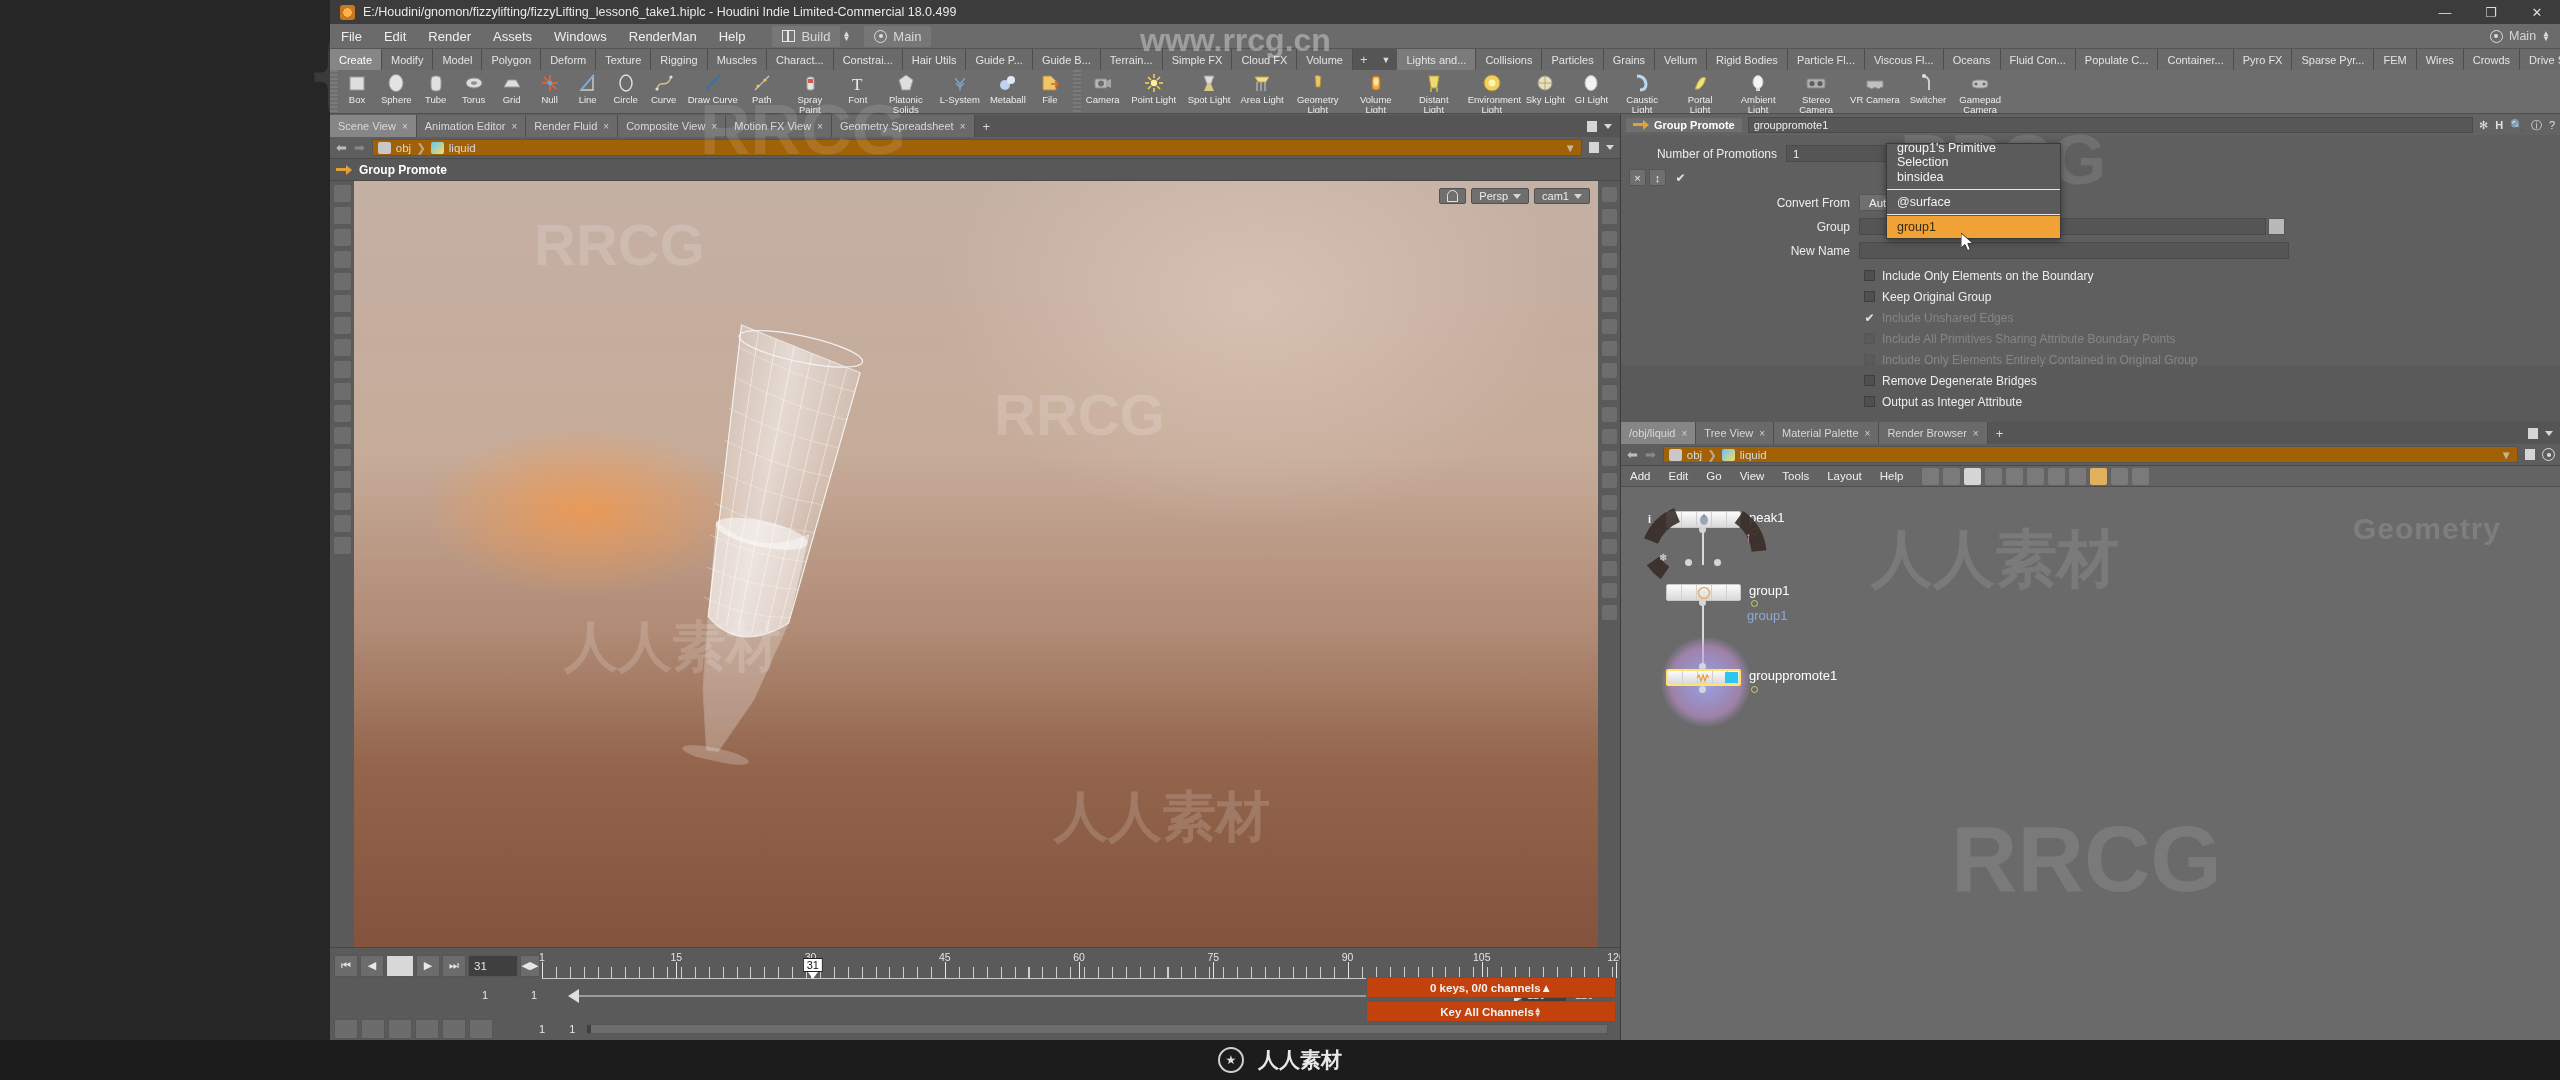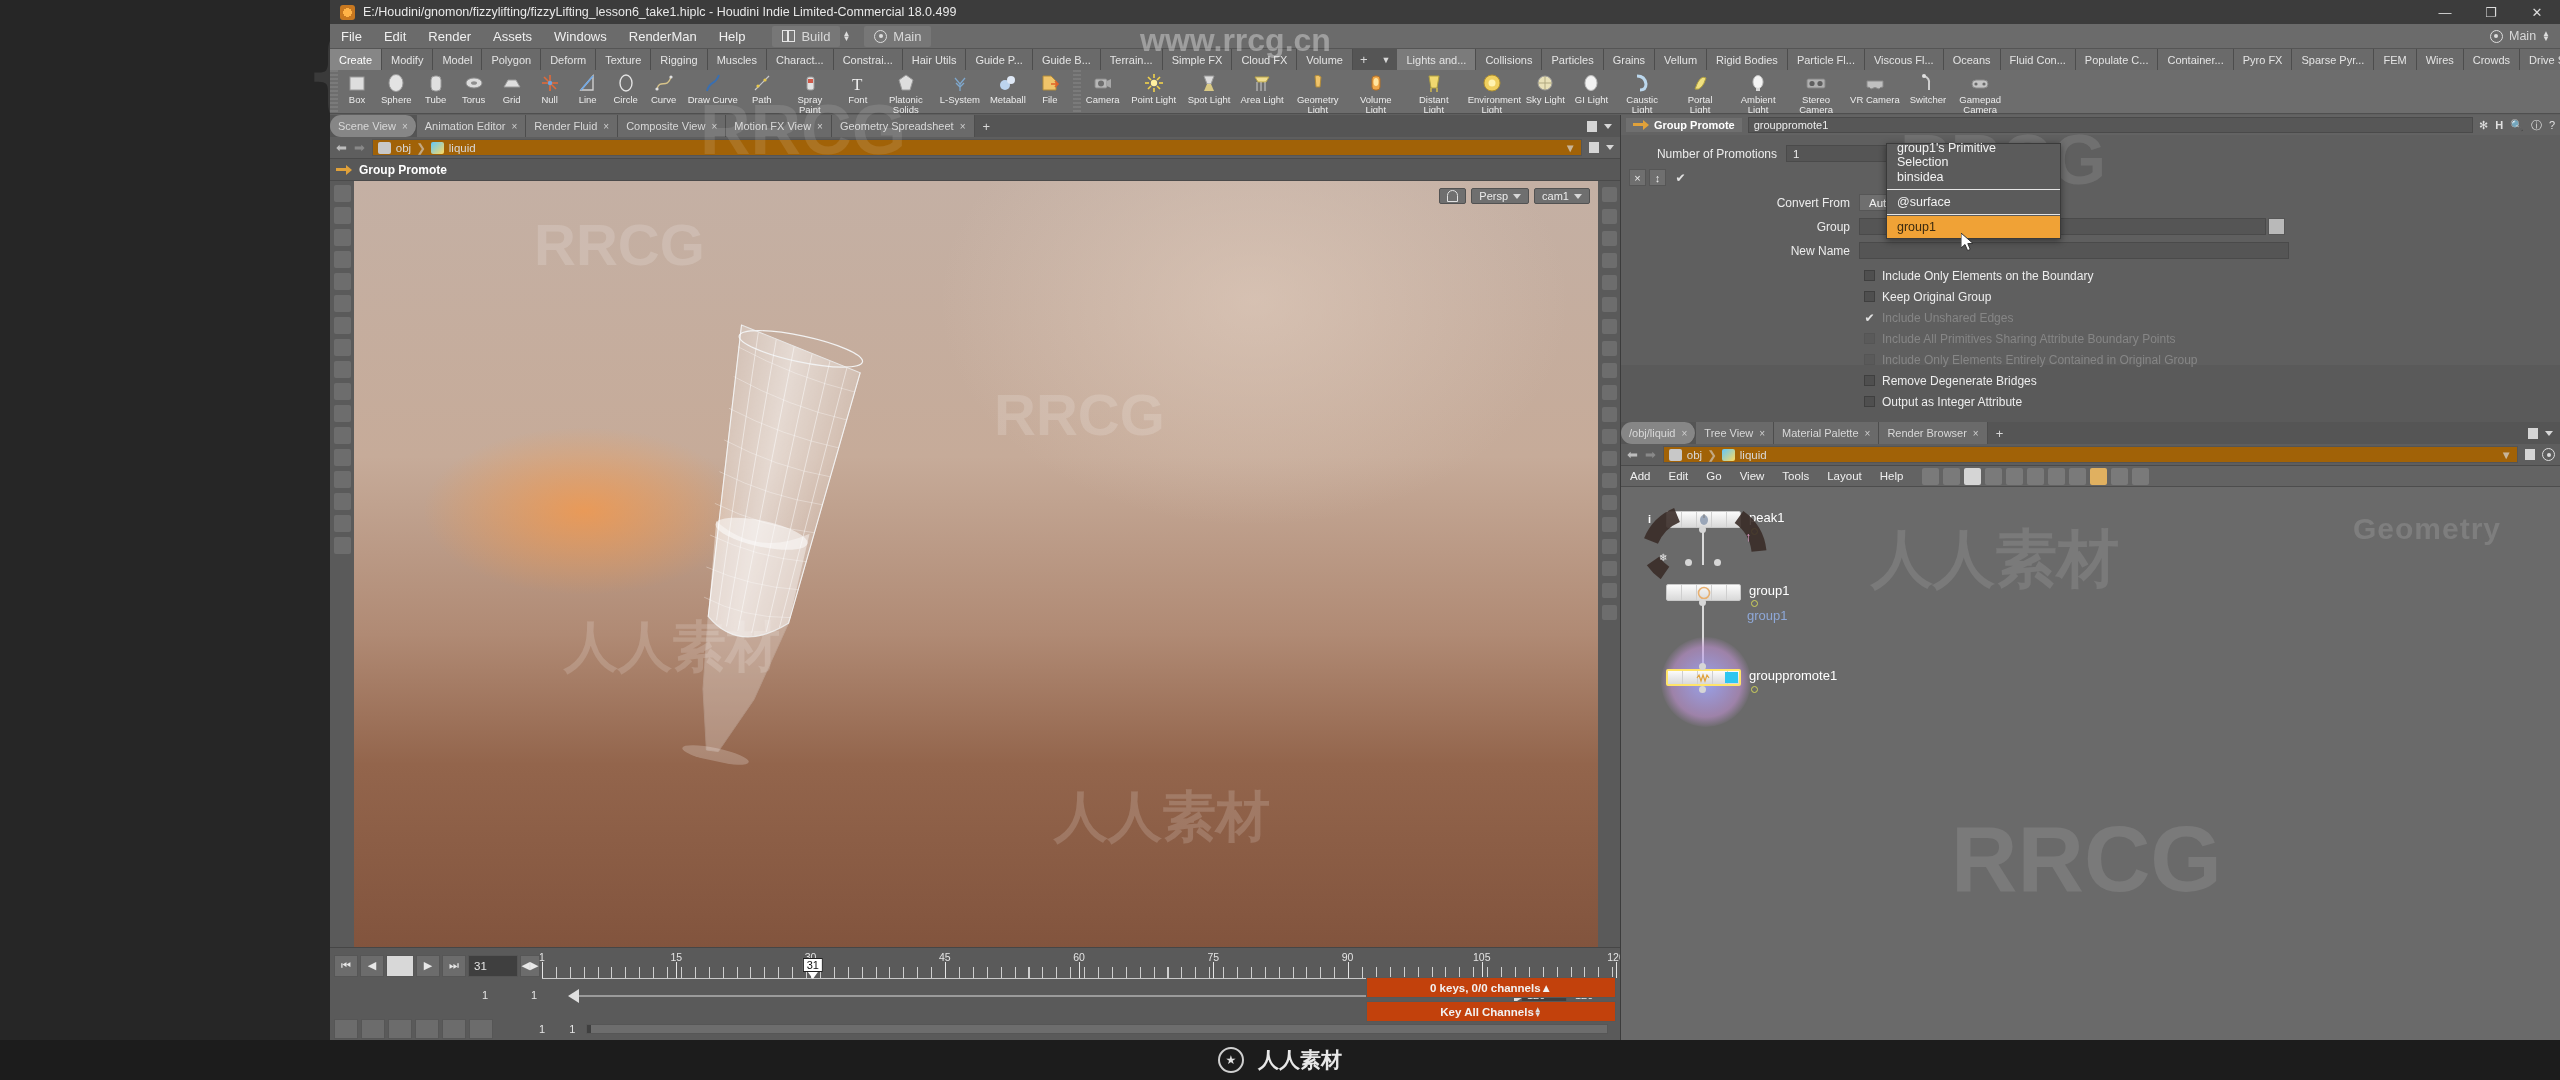--- a/index.html
+++ b/index.html
@@ -67,21 +67,21 @@
   
   #main { position:absolute; left:0; top:91px; width:2230px; height:965px; display:flex; }
   #leftpane { width:1290px; height:965px; background:#4d4d4d; position:relative; }
   #rightpane { width:940px; height:965px; background:#5a5a5a; position:relative;
      border-left:1px solid #3c3c3c; }
 
   
   .panetabs { height:22px; background:#555; display:flex; align-items:stretch; font-size:11px; }
   .panetabs .pt { padding:0 8px; display:flex; align-items:center; gap:6px;
      background:#6a6a6a; border-right:1px solid #4d4d4d; white-space:nowrap; }
-  .panetabs .pt.act { background:#868686;border-radius:11px; }
+  .panetabs .pt.act { background:#868686; }
   .panetabs .x { font-size:10px; color:#cfcfcf; }
   .panetabs .plus { padding:0 8px; display:flex; align-items:center; font-size:13px; }
   .panetabs .right { margin-left:auto; display:flex; align-items:center; gap:7px; padding:0 8px; }
   .sq { width:10px; height:11px; background:#d5d5d5; }
   .caret { width:0;height:0;border-left:4px solid transparent;border-right:4px solid transparent;
      border-top:5px solid #d7d7d7; }
 
   
   .pathbar { height:22px; background:#5e5e5e; display:flex; align-items:center; gap:7px;
      padding:0 6px; font-size:11.5px; border-bottom:1px solid #4a4a4a; }

